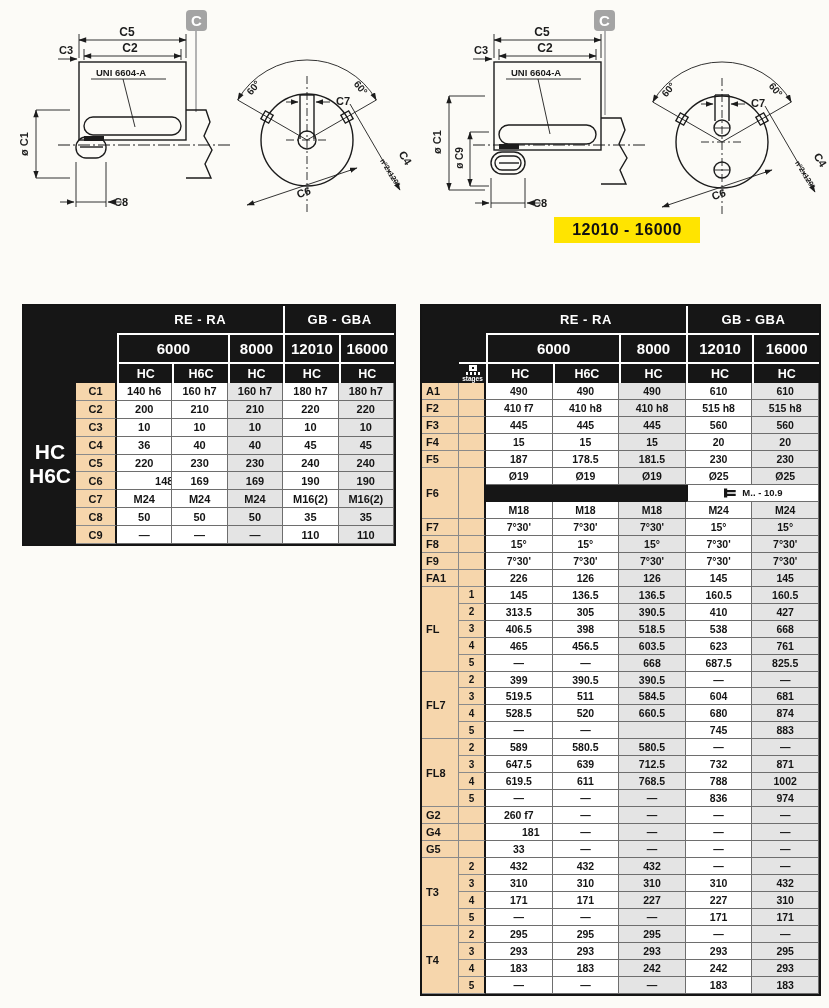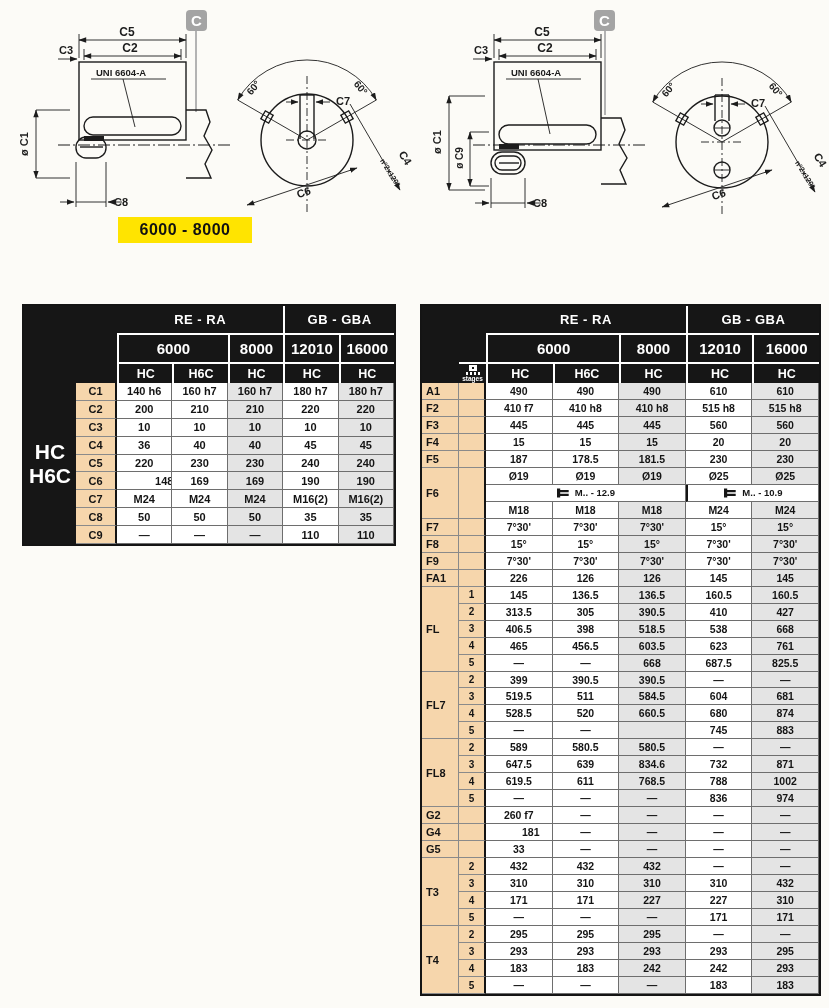--- a/index.html
+++ b/index.html
@@ -188,21 +188,21 @@
     <text font-size="10" text-anchor="middle" transform="translate(256,92) rotate(-50)">60°</text>
     <text font-size="10" text-anchor="middle" transform="translate(358,92) rotate(50)">60°</text>
     <text x="343" y="107" font-size="11" text-anchor="middle">C7</text>
     <text font-size="11" text-anchor="middle" transform="translate(402,162) rotate(58)">C4</text>
     <text font-size="7.5" text-anchor="middle" transform="translate(388,176) rotate(58)">n°2x120°</text>
     <text font-size="11" text-anchor="middle" transform="translate(305,198) rotate(-19)">C6</text>
   </svg>
 
   <div class="badge" style="left:186px;top:10px">C</div>
   <div class="badge" style="left:594px;top:10px">C</div>
-  <div class="caption" style="left:118px;top:217px;width:134px">6000 - 8000</div>
+  <div class="caption" style="left:554px;top:217px;width:146px">12010 - 16000</div>
 
   <div id="left-table" class="dim-table" style="left: 22px; top: 304px; width: 374px; height: 242px; grid-template-columns: 52px 41px repeat(5, 1fr); grid-template-rows: 27px 29px 21px repeat(9, 1fr);">
       <div class="tc gh" style="grid-area: 1 / 3 / auto / span 3;">RE - RA</div>
       <div class="tc gh sepl" style="grid-area: 1 / 6 / auto / span 2;">GB - GBA</div>
       <div class="tc mh sept sepl" style="grid-area: 2 / 3 / auto / span 2;">6000</div>
       <div class="tc mh sept sepl" style="grid-area: 2 / 5;">8000</div>
       <div class="tc mh sept sepl" style="grid-area: 2 / 6;">12010</div>
       <div class="tc mh sept sepl" style="grid-area: 2 / 7;">16000</div>
       <div class="tc sh sept sepl" style="grid-area: 3 / 3;">HC</div>
       <div class="tc sh sept sepl" style="grid-area: 3 / 4;">H6C</div>
@@ -322,26 +322,20 @@
       <div class="tc dv shade" style="grid-area: 8 / 5;">181.5</div>
       <div class="tc dv" style="grid-area: 8 / 6;">230</div>
       <div class="tc dv shade" style="grid-area: 8 / 7;">230</div>
       <div class="tc rl" style="grid-area: 9 / 1 / span 3;">F6</div>
       <div class="tc st edge" style="grid-area: 9 / 2 / span 3;"></div>
       <div class="tc dv" style="grid-area: 9 / 3;">Ø19</div>
       <div class="tc dv" style="grid-area: 9 / 4;">Ø19</div>
       <div class="tc dv shade" style="grid-area: 9 / 5;">Ø19</div>
       <div class="tc dv" style="grid-area: 9 / 6;">Ø25</div>
       <div class="tc dv shade" style="grid-area: 9 / 7;">Ø25</div>
-      <div class="tc dv boltcell" style="grid-area: 10 / 3 / auto / span 3;">
-        <svg width="14" height="10" viewBox="0 0 14 10">
-    <path fill="#161616" d="M1 0.5 h3.2 v9 H1 z M4.2 2 h8.5 v2.2 H4.2 z M4.2 5.8 h8.5 v2.2 H4.2 z"></path>
-  </svg>
-        <span>M.. - 12.9</span>
-      </div>
       <div class="tc dv boltcell divl" style="grid-area: 10 / 6 / auto / span 2;">
         <svg width="14" height="10" viewBox="0 0 14 10">
     <path fill="#161616" d="M1 0.5 h3.2 v9 H1 z M4.2 2 h8.5 v2.2 H4.2 z M4.2 5.8 h8.5 v2.2 H4.2 z"></path>
   </svg>
         <span>M.. - 10.9</span>
       </div>
       <div class="tc dv" style="grid-area: 11 / 3;">M18</div>
       <div class="tc dv" style="grid-area: 11 / 4;">M18</div>
       <div class="tc dv shade" style="grid-area: 11 / 5;">M18</div>
       <div class="tc dv" style="grid-area: 11 / 6;">M24</div>
@@ -433,21 +427,21 @@
       <div class="tc rl" style="grid-area: 25 / 1 / span 4;">FL8</div>
       <div class="tc st edge" style="grid-area: 25 / 2;">2</div>
       <div class="tc dv" style="grid-area: 25 / 3;">589</div>
       <div class="tc dv" style="grid-area: 25 / 4;">580.5</div>
       <div class="tc dv shade" style="grid-area: 25 / 5;">580.5</div>
       <div class="tc dv" style="grid-area: 25 / 6;">—</div>
       <div class="tc dv shade" style="grid-area: 25 / 7;">—</div>
       <div class="tc st edge" style="grid-area: 26 / 2;">3</div>
       <div class="tc dv" style="grid-area: 26 / 3;">647.5</div>
       <div class="tc dv" style="grid-area: 26 / 4;">639</div>
-      <div class="tc dv shade" style="grid-area: 26 / 5;">834.6</div>
+      <div class="tc dv shade" style="grid-area: 26 / 5;">712.5</div>
       <div class="tc dv" style="grid-area: 26 / 6;">732</div>
       <div class="tc dv shade" style="grid-area: 26 / 7;">871</div>
       <div class="tc st edge" style="grid-area: 27 / 2;">4</div>
       <div class="tc dv" style="grid-area: 27 / 3;">619.5</div>
       <div class="tc dv" style="grid-area: 27 / 4;">611</div>
       <div class="tc dv shade" style="grid-area: 27 / 5;">768.5</div>
       <div class="tc dv" style="grid-area: 27 / 6;">788</div>
       <div class="tc dv shade" style="grid-area: 27 / 7;">1002</div>
       <div class="tc st edge" style="grid-area: 28 / 2;">5</div>
       <div class="tc dv" style="grid-area: 28 / 3;">—</div>

